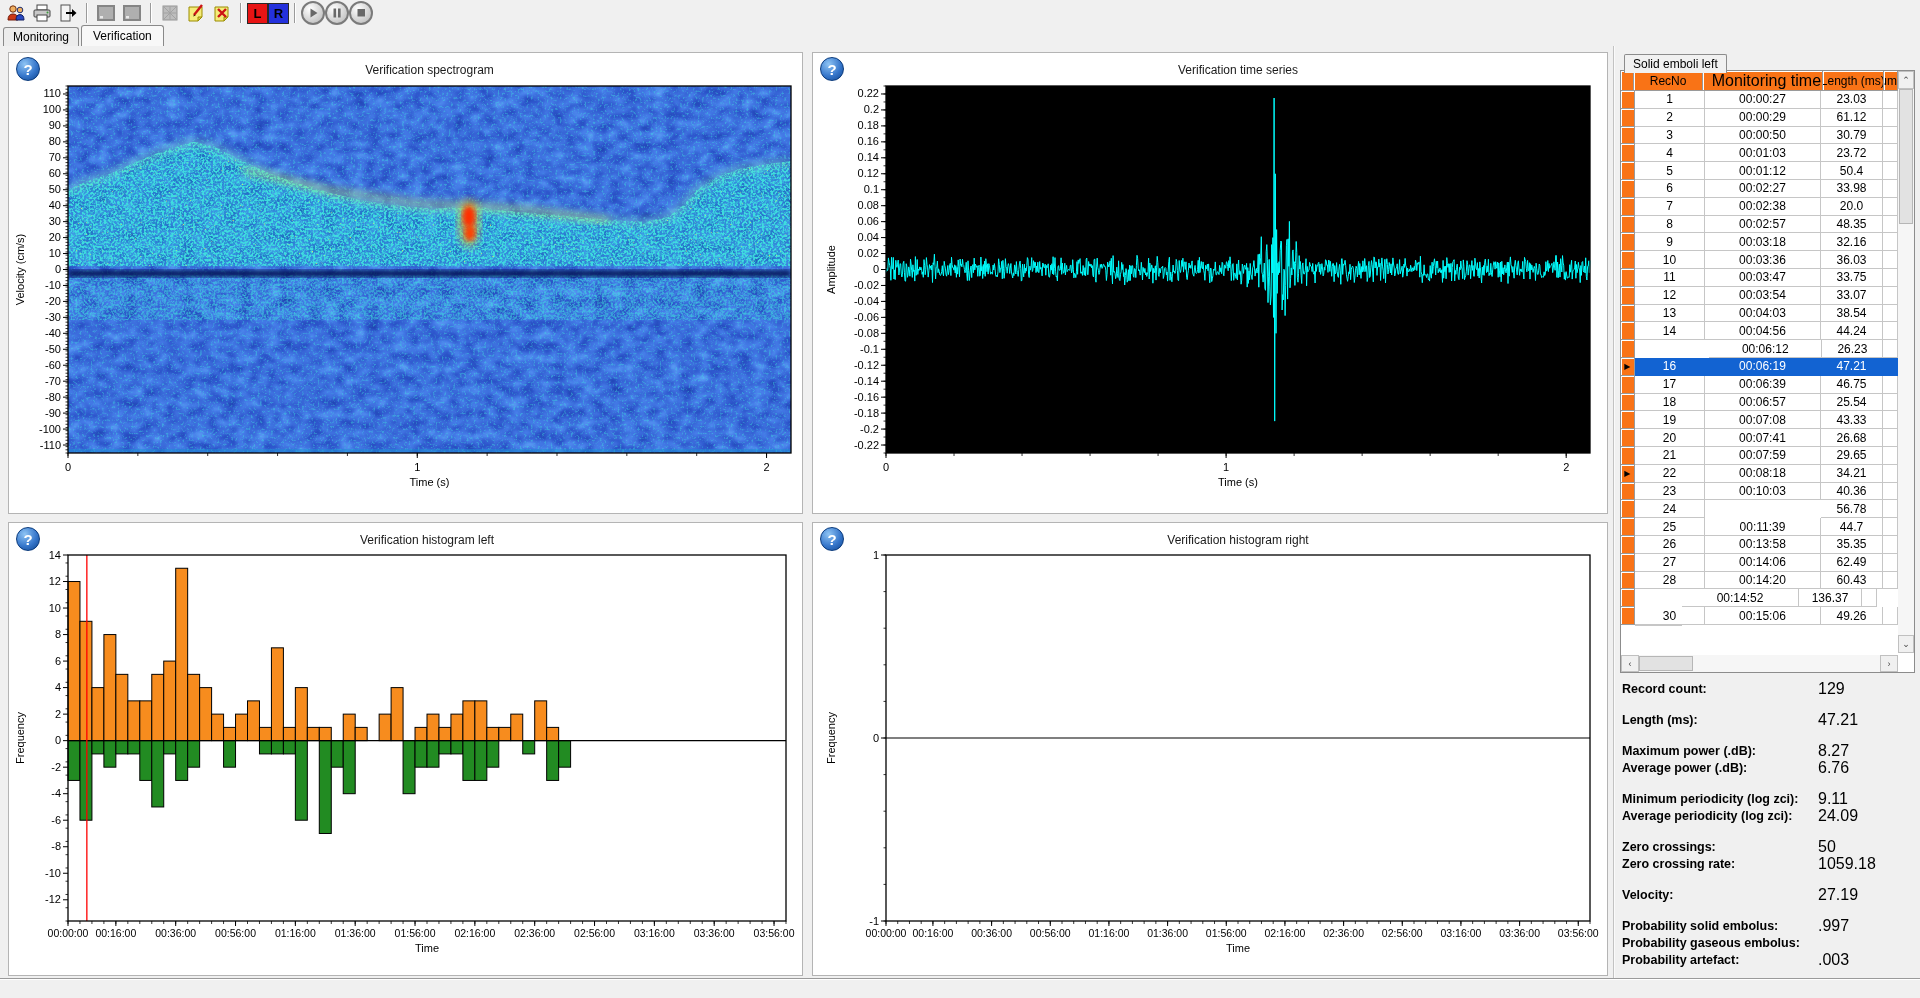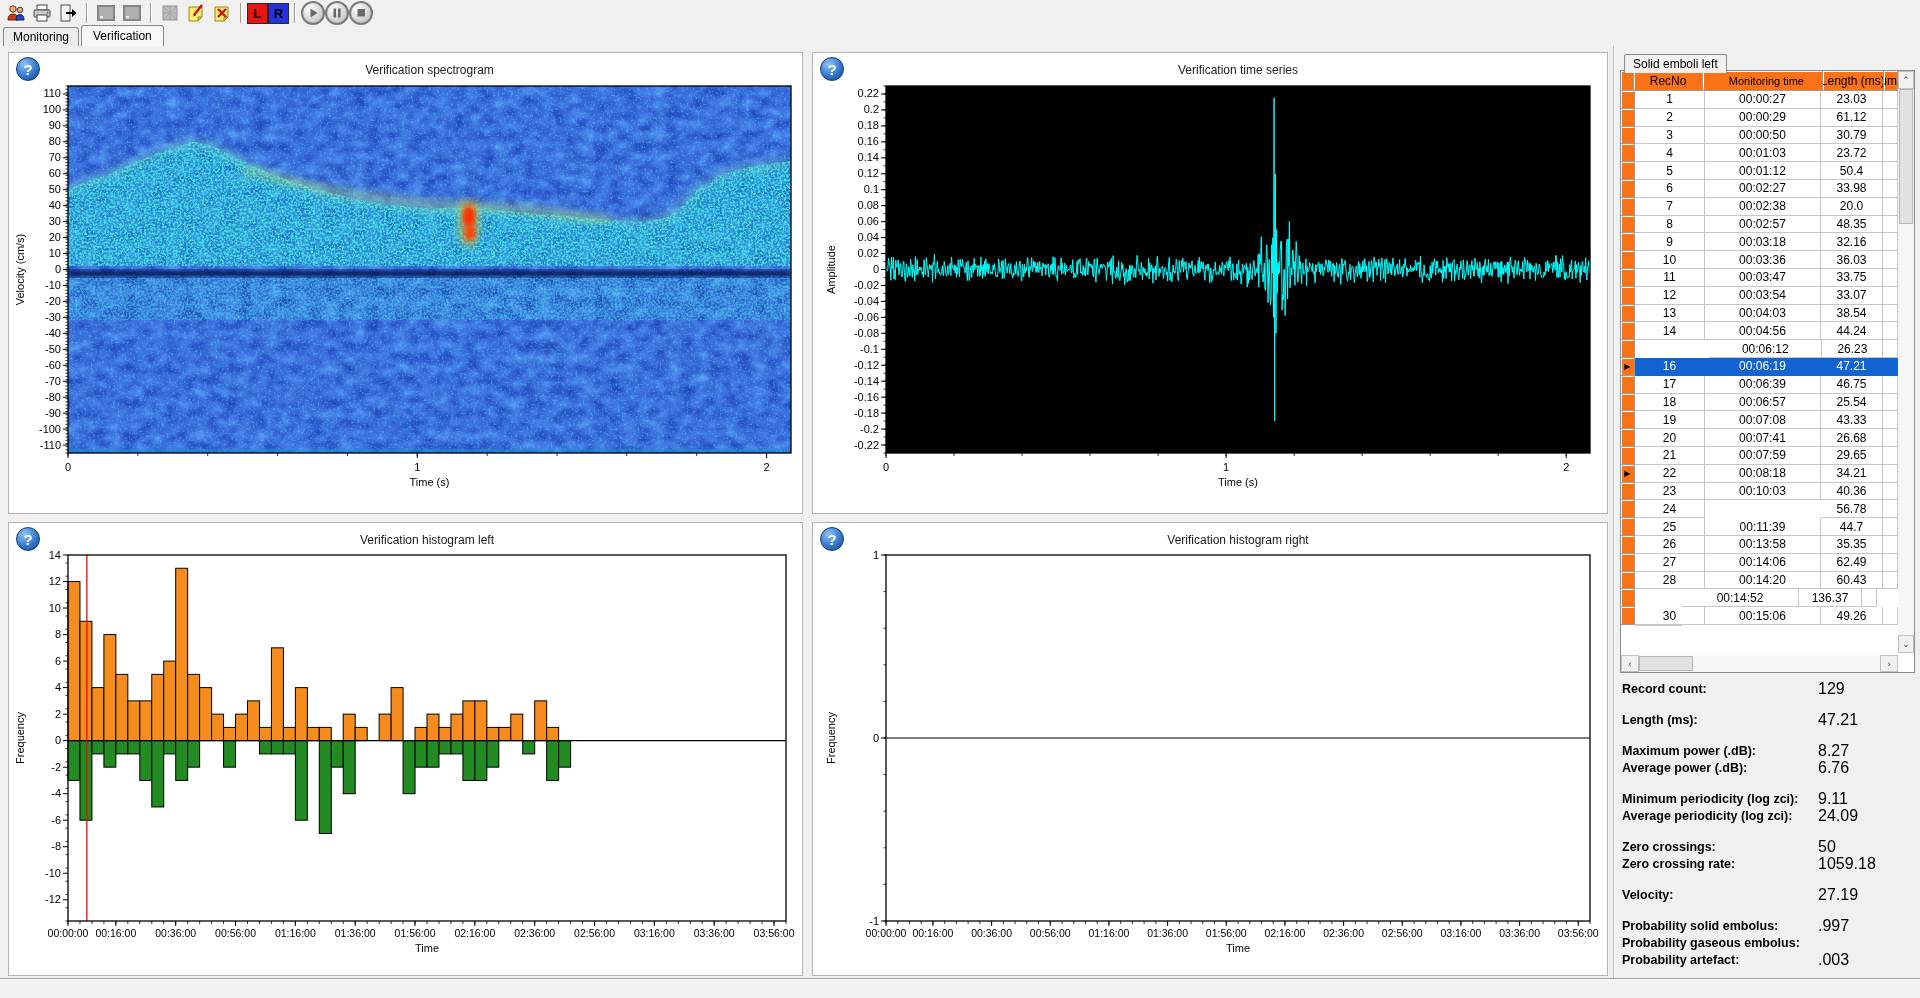--- a/index.html
+++ b/index.html
@@ -844,21 +844,21 @@
       </svg>
   </div>
 
   <div class="vdivider"></div>
 
   <div id="grid-tab">Solid emboli left</div>
   <div id="grid-panel">
     <div id="grid-head" style="position:absolute;left:0;top:0;right:16px;height:20px;display:flex;">
         <div class="hcell" style="width: 13px;"></div>
         <div class="hcell" style="width: 70px; font-size: 12px;">RecNo</div>
-        <div class="hcell" style="width: 116px; font-size: 11px; padding-left: 8px;">Monitoring time</div>
+        <div class="hcell" style="width: 116px; font-size: 16px; padding-left: 8px;">Monitoring time</div>
         <div class="hcell" style="width: 62px; font-size: 12px;">Length (ms)</div>
         <div class="hcell" style="width: 14px; font-size: 12px;">num p</div>
       </div>
     <div id="grid-body" style="position:absolute;left:0;top:20px;right:16px;">
         <div class="trow" style="display: flex; height: 17.8px;">
           <div class="selcell" style="width: 13px; font-size: 8px;"></div>
           <div class="dcell" style="width: 70px;">1</div>
           <div class="dcell" style="width: 116px;">00:00:27</div>
           <div class="dcell" style="width: 62px;">23.03</div>
           <div class="dcell" style="width: 14px;"></div>

